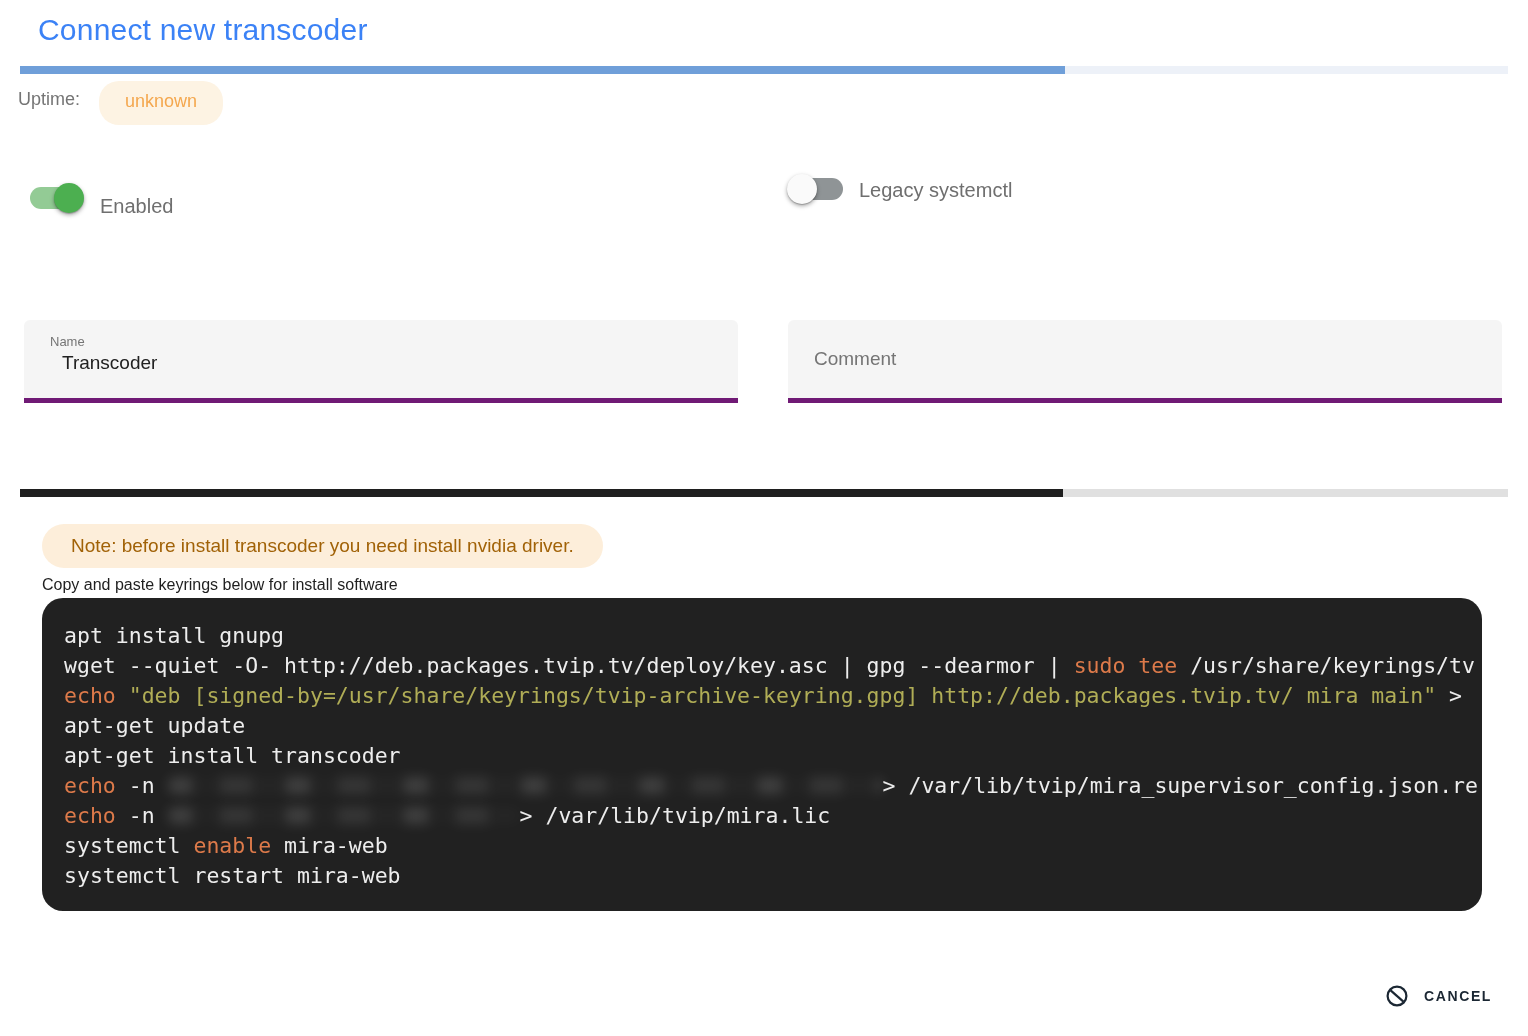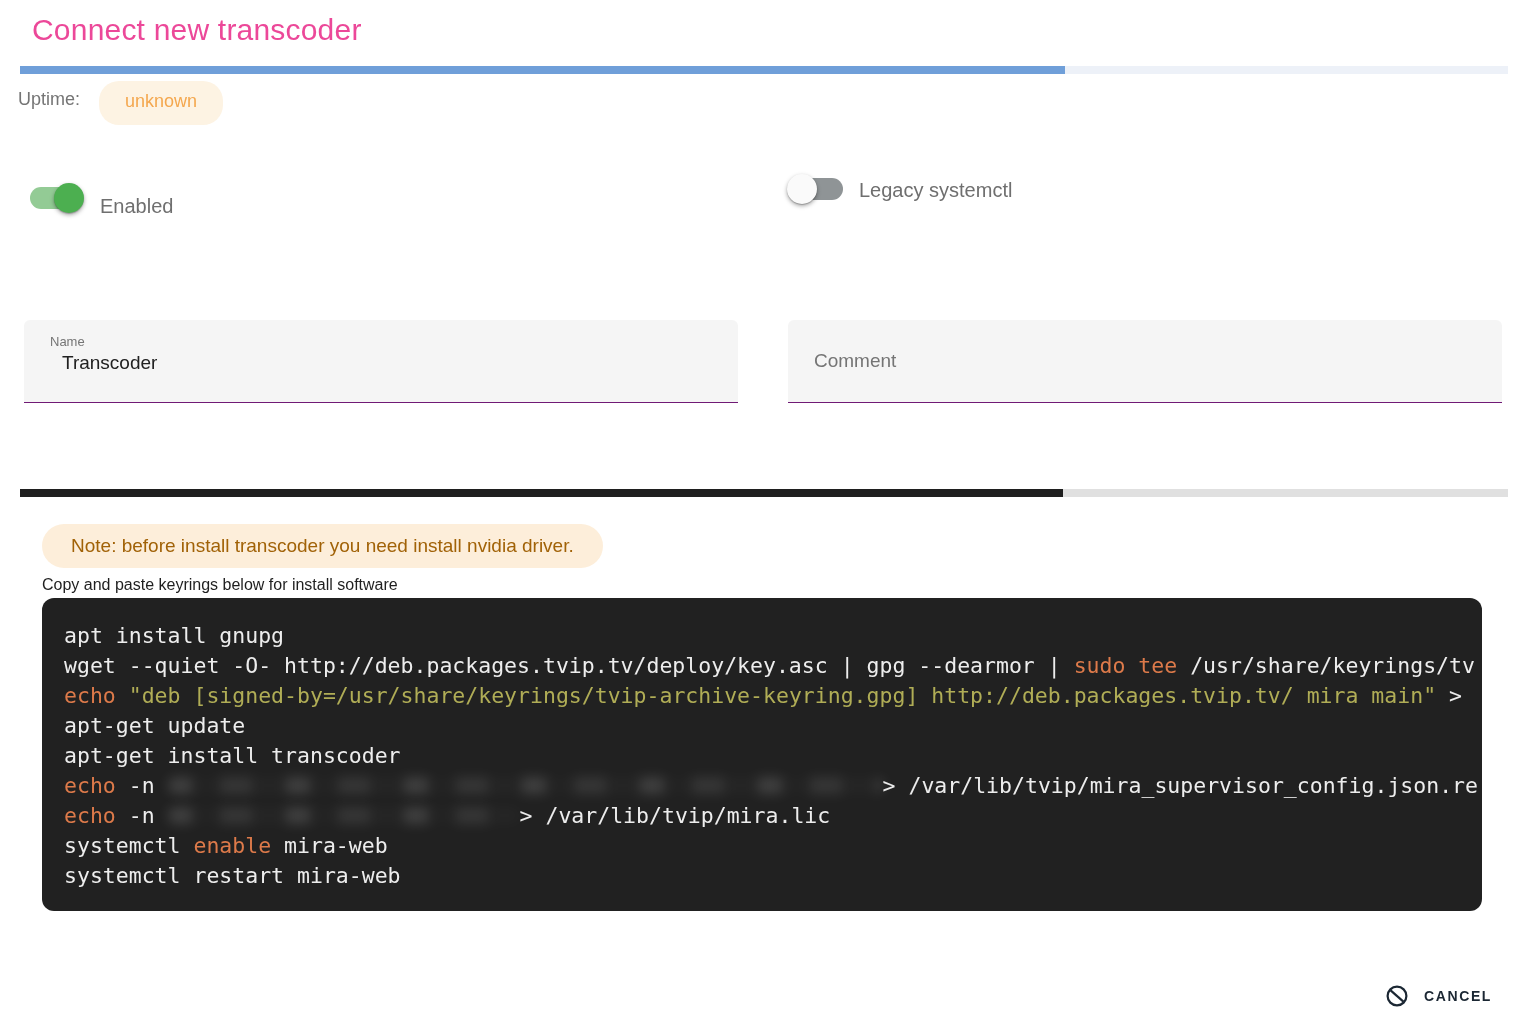--- a/index.html
+++ b/index.html
@@ -1,20 +1,20 @@
 <!DOCTYPE html>
 <html><head>
 <meta charset="utf-8">
 <style>
   * { margin:0; padding:0; box-sizing:border-box; }
   html,body { background:#ffffff; }
   body { font-family:"Liberation Sans", sans-serif; }
   .page { position:relative; width:1528px; height:1036px; background:#fff; overflow:hidden; }
 
-  .title { position:absolute; left:32px; top:13px; font-size:30px; font-weight:400; color:#ec4899; letter-spacing:0.2px; }
+  .title { position:absolute; left:38px; top:13px; font-size:30px; font-weight:400; color:#3b82f6; letter-spacing:0.2px; }
 
   .progress-track { position:absolute; left:20px; width:1488px; height:8px; }
   .progress-track.blue { top:66px; background:#edf1f8; }
   .progress-track.dark { top:489px; background:#e0e0e0; }
   .progress-fill { height:100%; }
   .progress-fill.blue { background:#6f9fd9; }
   .progress-fill.dark { background:#1f1f1f; }
 
   .uptime-label { position:absolute; left:18px; top:89px; font-size:18px; color:#757575; }
   .uptime-badge { position:absolute; left:99px; top:81px; height:44px; line-height:40px; padding:0 26px;
@@ -24,34 +24,34 @@
   .switch .track { position:absolute; width:52px; height:22px; border-radius:11px; }
   .switch .thumb { position:absolute; width:30px; height:30px; border-radius:50%;
                    box-shadow:0 2px 4px rgba(0,0,0,0.35), 0 1px 1px rgba(0,0,0,0.2); }
   .switch.on .track { background:#93cb95; }
   .switch.on .thumb { background:#4caf50; left:24px; top:-4px; }
   .switch.off .track { background:#8f9496; }
   .switch.off .thumb { background:#fafafa; left:-4px; top:-4px; }
   .switch-label { position:absolute; font-size:20px; color:#6f6f6f; }
 
   .field { position:absolute; top:320px; width:714px; height:83px; background:#f5f5f5;
-           border-radius:6px 6px 0 0; border-bottom:1px solid #701a75; }
+           border-radius:6px 6px 0 0; border-bottom:5px solid #701a75; }
   .field .mini-label { position:absolute; left:26px; top:14px; font-size:13px; color:#757575; }
   .field input { position:absolute; left:26px; background:transparent; border:none; outline:none;
                  font-family:"Liberation Sans", sans-serif; color:#212121; }
   .field input.named { top:32px; width:660px; font-size:19px;margin-left:12px; }
   .field input.empty { top:0; height:100%; width:660px; font-size:19px; }
   .field input::placeholder { color:#757575; opacity:1; }
 
   .note-pill { position:absolute; left:42px; top:524px; height:44px; line-height:44px; padding:0 29px;
                border-radius:22px; background:#fdeeda; color:#a16207; font-size:19px; font-weight:400; }
   .caption { position:absolute; left:42px; top:576px; font-size:16px; color:#1f1f1f; }
 
   .code-block { position:absolute; left:42px; top:598px; width:1440px; height:313px; background:#212121;
-                border-radius:12px; padding:23px 0 0 22px; overflow:hidden;
+                border-radius:21px; padding:23px 0 0 22px; overflow:hidden;
                 font-family:"DejaVu Sans Mono", monospace; font-size:21.5px; line-height:30px;
                 white-space:pre; color:#ededed; }
   .code-line { height:30px; }
   .tok-plain { color:#ededed; }
   .tok-cmd { color:#dd7a4a; }
   .tok-str { color:#b0ad56; }
   .redacted { display:inline-block; height:17px; vertical-align:-1px; border-radius:8px;
               background:repeating-linear-gradient(90deg,
                 rgba(170,170,170,0.40) 0 24px, rgba(170,170,170,0.04) 24px 52px,
                 rgba(170,170,170,0.28) 52px 84px, rgba(170,170,170,0.06) 84px 118px);

